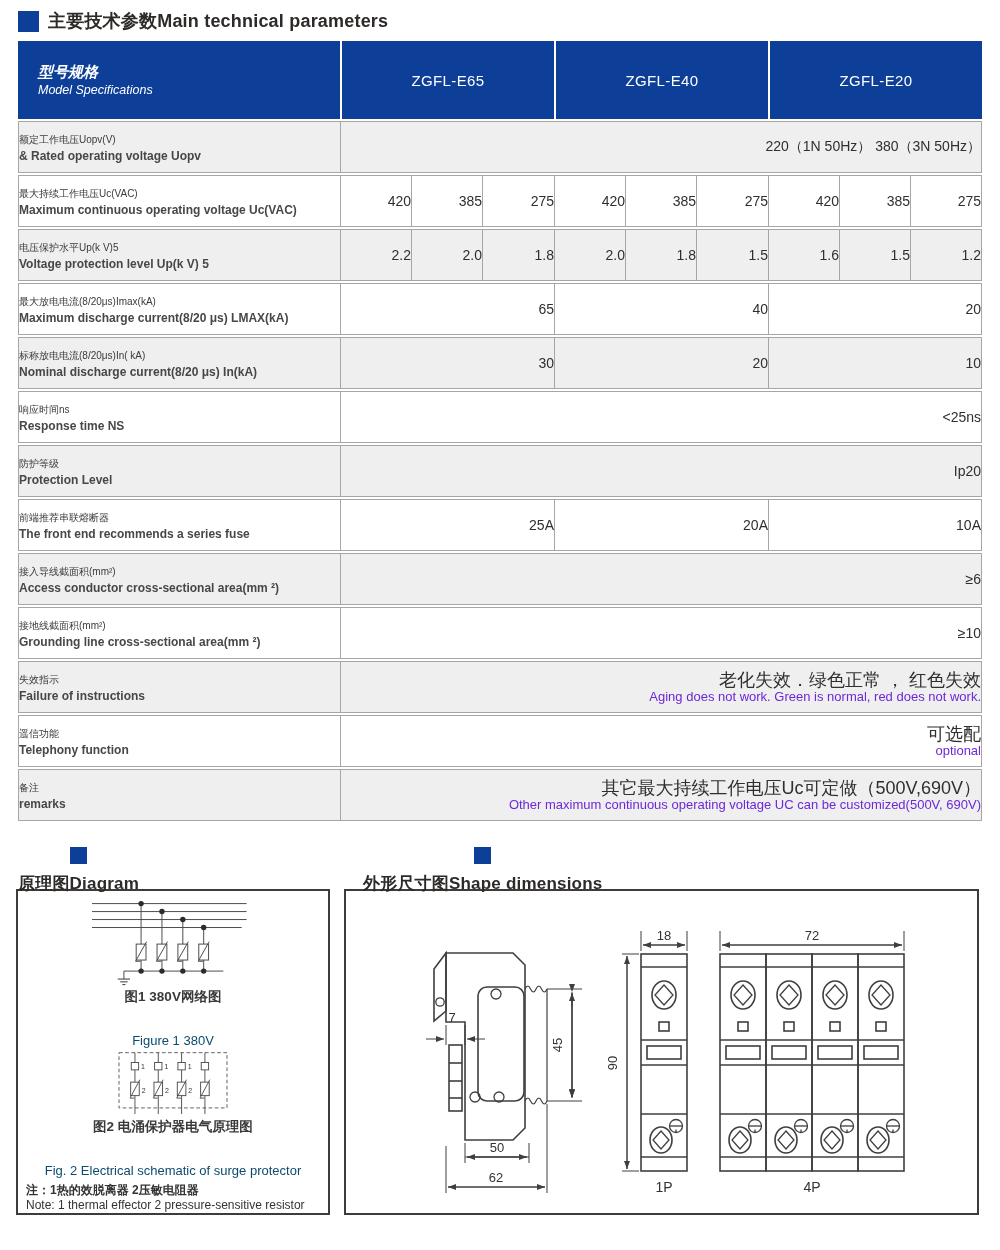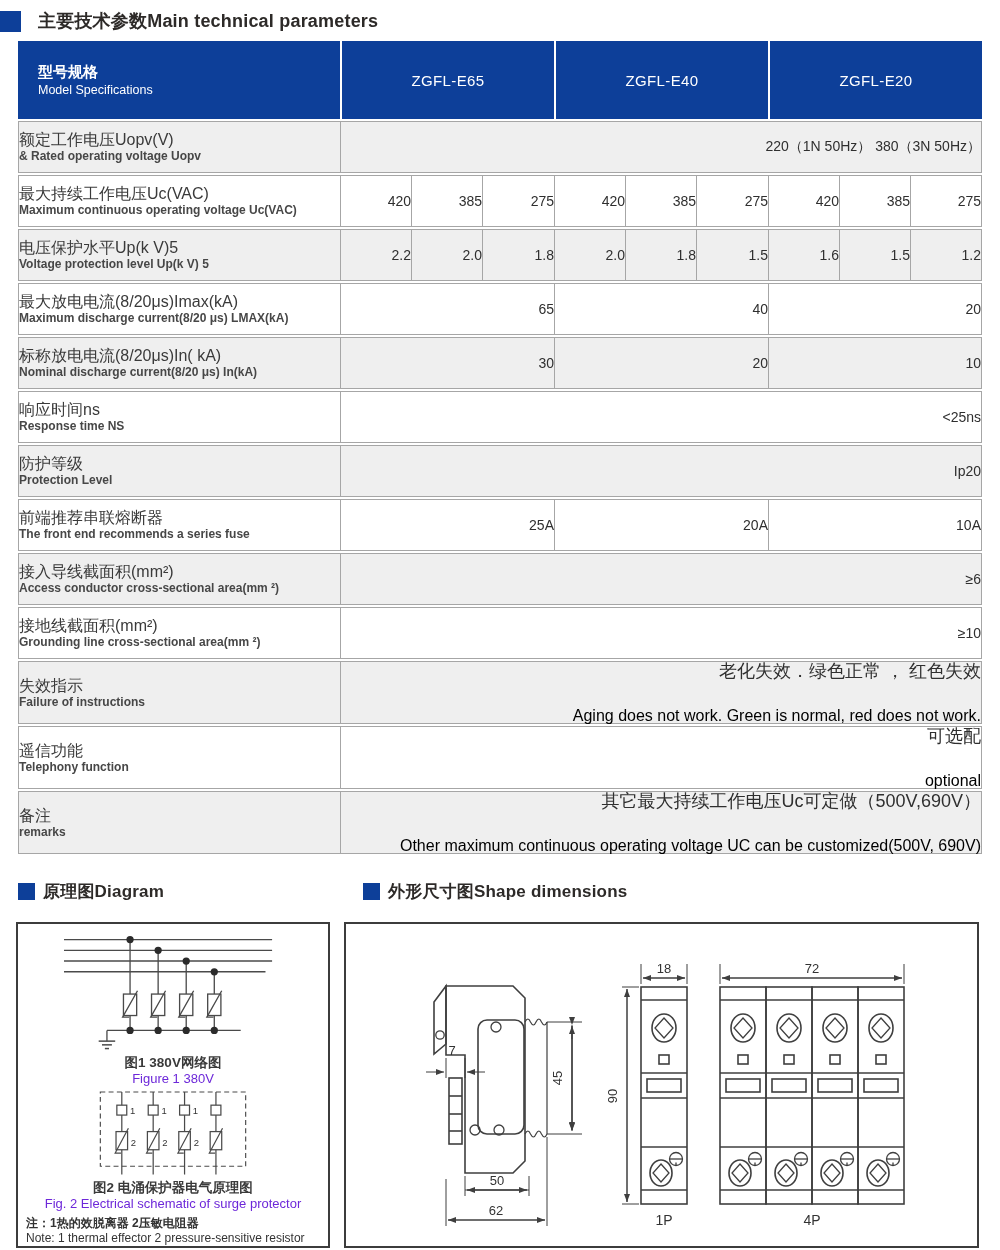--- a/index.html
+++ b/index.html
@@ -1,55 +1,55 @@
 <!DOCTYPE html>
 <html><head>
 <meta charset="utf-8">
 <style>
   html,body{margin:0;padding:0;background:#fff;}
   body{width:1000px;height:1250px;font-family:"Liberation Sans","DejaVu Sans",sans-serif;color:#333;overflow:hidden;}
   
-  .page-title{display:flex;align-items:center;gap:17px;padding:9px 0 2px 0;}
+  .page-title{display:flex;align-items:center;gap:9px;padding:9px 0 2px 18px;}
   .blue-sq{width:21px;height:21px;background:#0d3f99;flex:0 0 auto;}
   .blue-sq.small{width:17px;height:17px;}
   .title-text{font-size:18px;font-weight:600;color:#2d2a28;letter-spacing:.2px;}
   
   table.spec{border-collapse:separate;border-spacing:0 2px;table-layout:fixed;width:964px;margin:4px 18px 0 18px;}
   table.spec th,table.spec td{padding:0;vertical-align:middle;}
   thead th{background:#0d3f99;color:#fff;height:78px;font-weight:500;}
-  thead th.hlbl{text-align:left;padding-left:20px;}
+  thead th.hlbl{text-align:left;padding-left:20px;font-style:italic;}
   thead th + th{border-left:2px solid #fff;}
   thead .zh{font-size:15px;line-height:20px;font-weight:600;}
   thead .en{font-size:12.5px;line-height:16px;font-weight:400;}
   th.model{font-size:15px;letter-spacing:.4px;}
   tbody td{height:50px;}
   tr.gray td{background:#efefef;}
   tr.white td{background:#ffffff;}
   tbody td{border-top:1px solid #a6a6a6;border-bottom:1px solid #a6a6a6;}
   td.lbl{border-left:1px solid #a6a6a6;text-align:left;padding-left:20px;}
   td.v{border-left:1px solid #a6a6a6;text-align:right;font-size:14px;color:#2f2f2f;}
   td.vlast{border-right:1px solid #a6a6a6;}
-  td.lbl .zh{font-size:16px;line-height:19px;color:#3a3a3a;}
+  td.lbl .zh{font-size:10px;line-height:19px;color:#3a3a3a;}
   td.lbl .en{font-size:12px;line-height:15px;color:#474747;font-weight:bold;}
   td.v .vzh{font-size:18px;line-height:18px;}
-  td.v .ven{font-size:16px;line-height:15px;color:#000000;margin-top:28px;}
+  td.v .ven{font-size:13px;line-height:15px;color:#6d28d9;}
   
   .section-row{position:relative;height:34px;margin-top:24px;}
-  .sec{position:absolute;top:0;display:flex;align-items:center;gap:8px;}
+  .sec{position:absolute;top:0;display:flex;align-items:center;gap:8px;flex-direction:column;}
   .sec .title-text{font-size:17px;}
   .sec.left{left:18px;}
   .sec.right{left:363px;}
   
   .boxes{display:flex;margin:8px 16px 0 16px;}
   .box{border:2px solid #3c3c3c;background:#fff;box-sizing:border-box;}
   .box.diagram{width:314px;height:326px;display:flex;flex-direction:column;align-items:center;padding-top:4px;}
   .box.shape{width:635px;height:326px;margin-left:14px;}
   .figcap{text-align:center;}
   .figcap .cz{font-size:13.5px;font-weight:600;color:#3a3a3a;line-height:17px;}
-  .figcap .ce{font-size:13px;color:#6d28d9;line-height:16px;}
+  .figcap .ce{font-size:13px;color:#0c4a6e;line-height:16px;margin-top:28px;}
   .note{align-self:flex-start;margin:4px 0 0 8px;}
   .note div{font-size:12px;line-height:15px;color:#333;}
   .note .nz{font-weight:700;}
   svg{display:block;}
   svg text{font-family:"Liberation Sans","DejaVu Sans",sans-serif;fill:#333;}
 </style>
 </head>
 <body>
 
 <div class="page-title">

